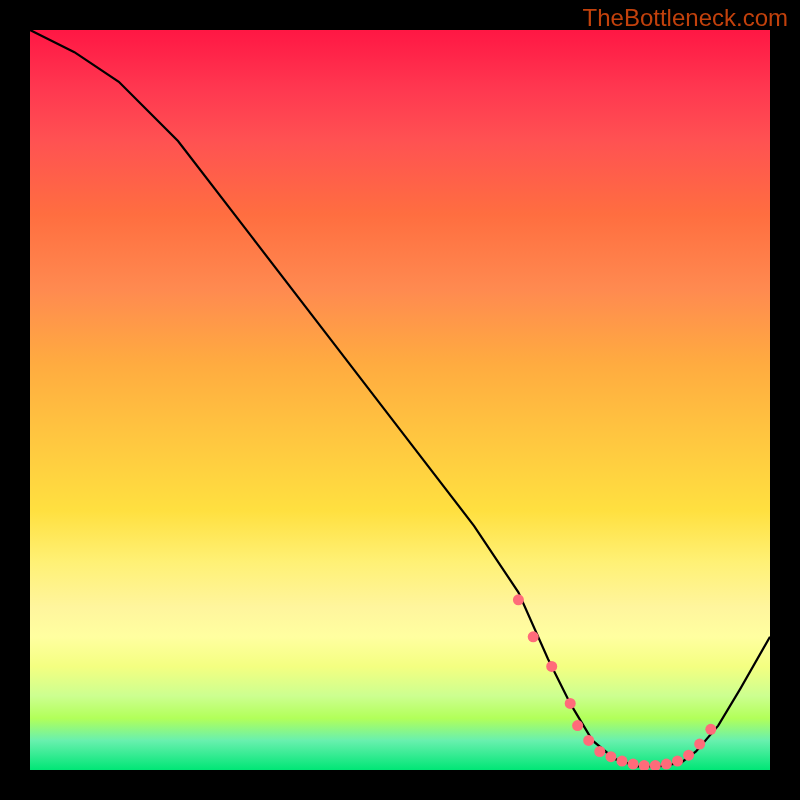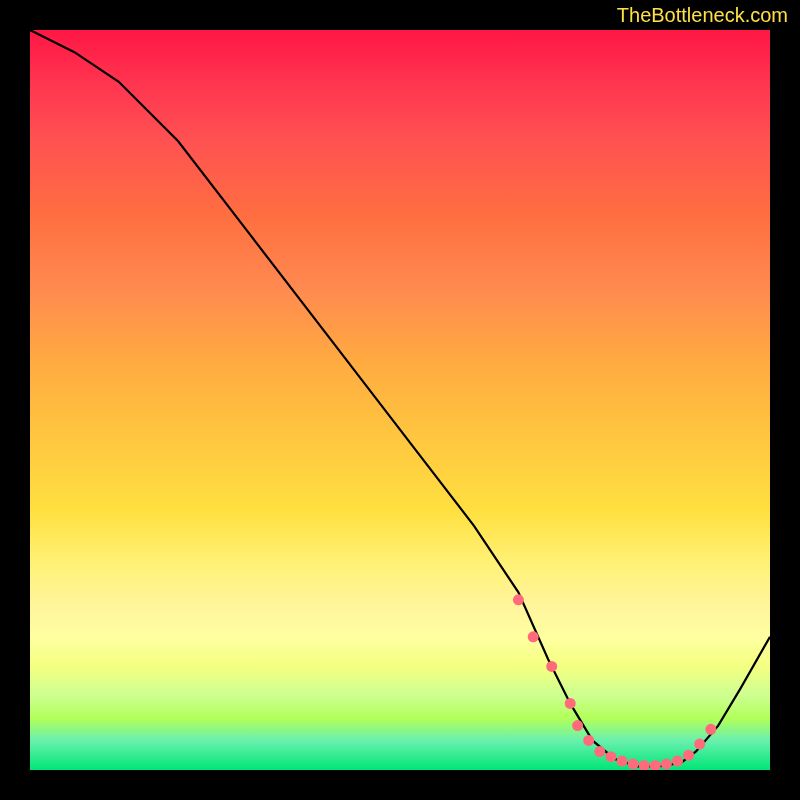--- a/index.html
+++ b/index.html
@@ -7,22 +7,22 @@
     width: 800px;
     height: 800px;
     background: #000;
     position: relative;
     font-family: Arial, sans-serif;
   }
   .watermark {
     position: absolute;
     top: 4px;
     right: 12px;
-    color: #fde047;
-    font-size: 20px;
+    color: #c2410c;
+    font-size: 24px;
     font-weight: 500;
     z-index: 10;
   }
   .plot-area {
     position: absolute;
     left: 30px;
     top: 30px;
     width: 740px;
     height: 740px;
     overflow: hidden;

